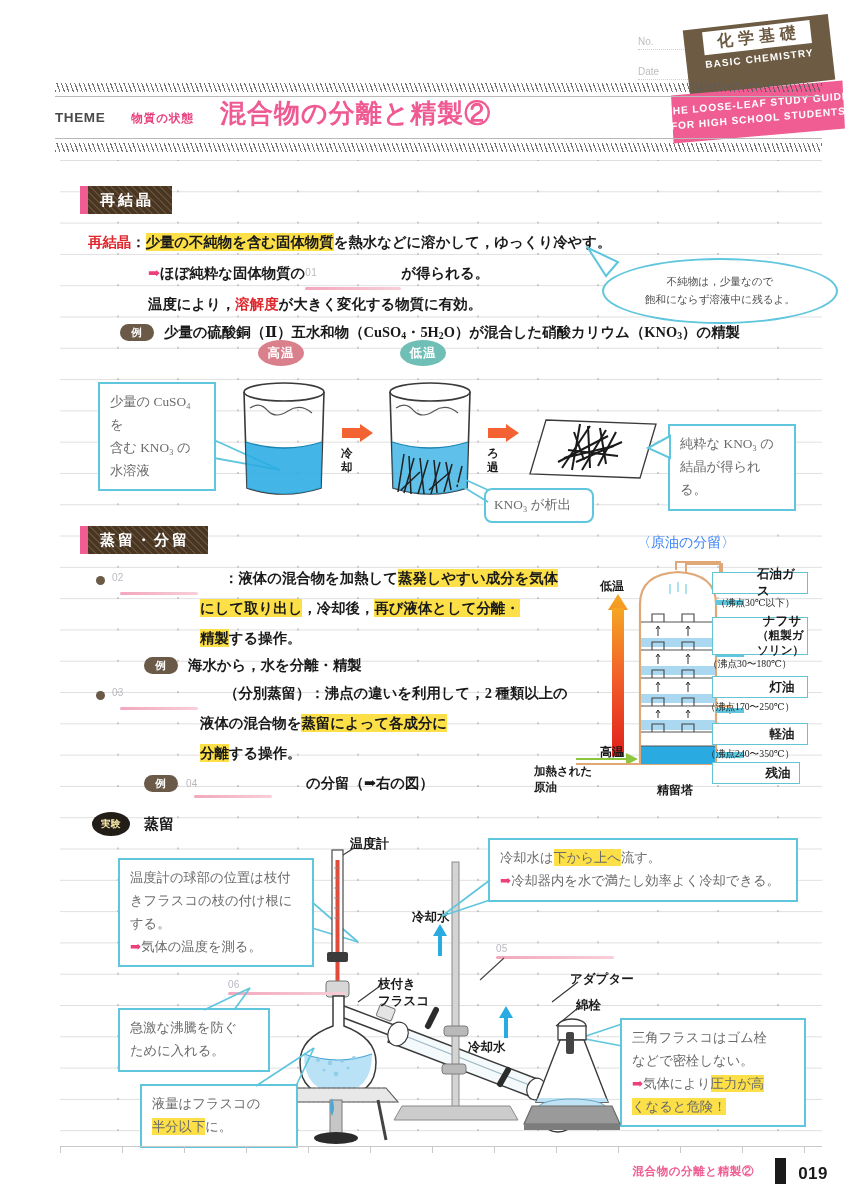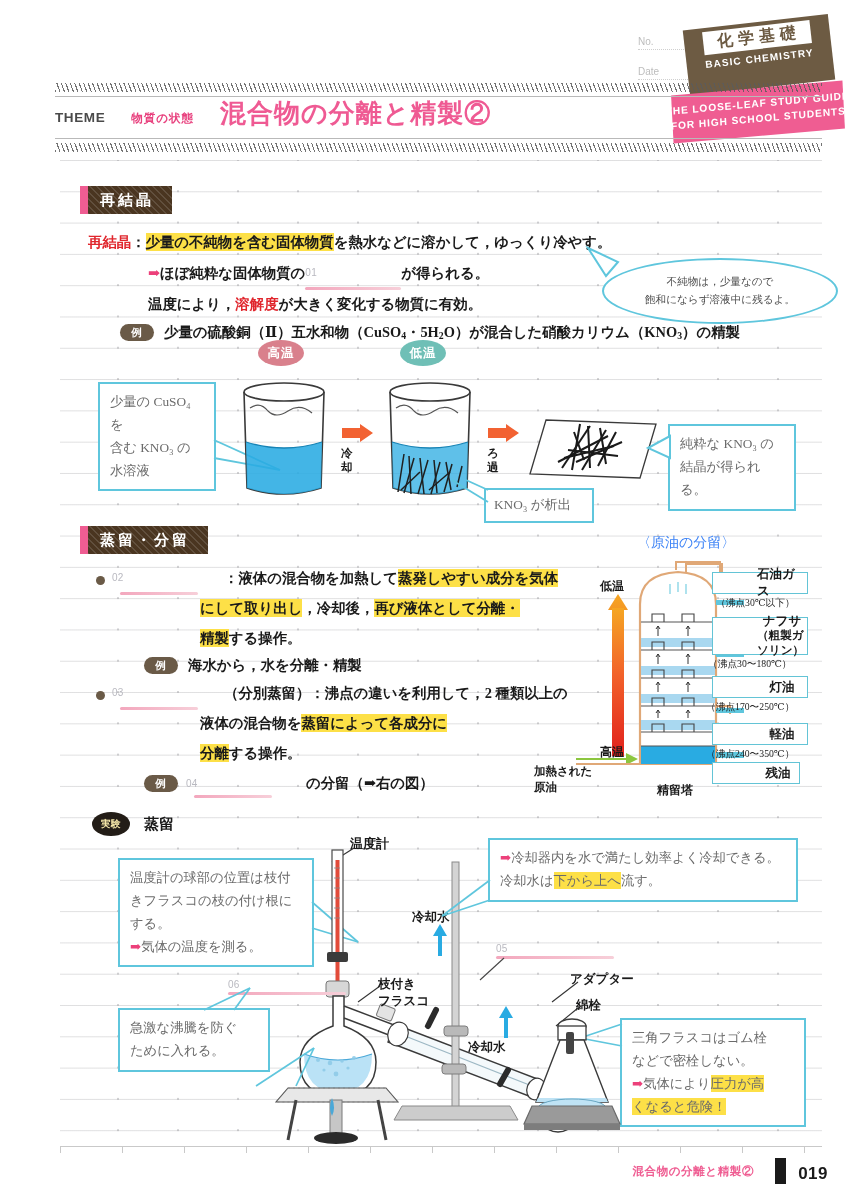--- a/index.html
+++ b/index.html
@@ -305,21 +305,21 @@
   </svg>
 
   <div class="callout" style="left:668px;top:424px;width:128px;">
     <div>純粋な KNO₃ の</div>
     <div>結晶が得られる。</div>
   </div>
   <svg class="tail" style="left:648px;top:436px;width:24px;height:26px;">
     <polygon points="22,0 22,22 0,12" fill="#fff" stroke="#5fc6dd" stroke-width="2"></polygon>
   </svg>
 
-  <div class="callout" style="left:484px;top:488px;width:110px;padding:4px 8px;">
+  <div class="callout" style="left:484px;top:488px;width:110px;padding:4px 8px;border-radius:8px;">
     <div>KNO₃ が析出</div>
   </div>
   <svg class="tail" style="left:452px;top:480px;width:38px;height:26px;">
     <path d="M0,0 L36,22" stroke="#5fc6dd" stroke-width="1.8" fill="none"></path>
     <path d="M14,0 L36,10" stroke="#5fc6dd" stroke-width="1.8" fill="none"></path>
   </svg>
 
   <div class="sechead" style="left:80px;top:526px;">
     <div class="bar"></div>
     <div class="body">
@@ -559,22 +559,22 @@
     <path d="M8,32 L8,10" stroke="#29abe2" stroke-width="4"></path>
       <polygon points="8,0 15,12 1,12" fill="#29abe2"></polygon>
   </svg>
   <div class="tx b" style="left:468px;top:1038px;font-size:12.5px;">冷却水</div>
   <svg style="position:absolute;left:498px;top:1006px;width:16px;height:32px;">
     <path d="M8,32 L8,10" stroke="#29abe2" stroke-width="4"></path>
       <polygon points="8,0 15,12 1,12" fill="#29abe2"></polygon>
   </svg>
 
   <div class="callout" style="left:488px;top:838px;width:310px;">
+    <div><span>冷却水は</span><span class="mark">下から上へ</span><span>流す。</span></div>
     <div><span class="arw">➡</span><span>冷却器内を水で満たし効率よく冷却できる。</span></div>
-    <div><span>冷却水は</span><span class="mark">下から上へ</span><span>流す。</span></div>
   </div>
   <svg class="tail" style="left:440px;top:878px;width:52px;height:40px;">
     <path d="M50,2 L2,38" stroke="#5fc6dd" stroke-width="1.7" fill="none"></path>
     <path d="M50,22 L2,38" stroke="#5fc6dd" stroke-width="1.7" fill="none"></path>
   </svg>
 
   <div style="position:absolute;left:496px;top:940px;">
     <span class="slot" style="width:120px;"><span class="num">05</span><span class="ul" style="width:118px;top:16px;"></span></span>
   </div>
   <svg style="position:absolute;left:478px;top:958px;width:30px;height:26px;">
@@ -603,20 +603,24 @@
   </div>
   <div class="callout" style="left:118px;top:1008px;width:152px;">
     <div>急激な沸騰を防ぐ</div>
     <div>ために入れる。</div>
   </div>
   <svg class="tail" style="left:204px;top:986px;width:56px;height:26px;">
     <path d="M0,24 L46,2" stroke="#5fc6dd" stroke-width="1.7" fill="none"></path>
     <path d="M30,24 L46,2" stroke="#5fc6dd" stroke-width="1.7" fill="none"></path>
   </svg>
 
+  <div class="callout" style="left:140px;top:1084px;width:158px;">
+    <div>液量はフラスコの</div>
+    <div><span class="mark">半分以下</span><span>に。</span></div>
+  </div>
   <svg class="tail" style="left:256px;top:1048px;width:64px;height:42px;">
     <path d="M0,38 L58,0" stroke="#5fc6dd" stroke-width="1.7" fill="none"></path>
     <path d="M40,38 L58,0" stroke="#5fc6dd" stroke-width="1.7" fill="none"></path>
   </svg>
 
   <div class="callout" style="left:620px;top:1018px;width:186px;">
     <div>三角フラスコはゴム栓</div>
     <div>などで密栓しない。</div>
     <div><span class="arw">➡</span><span>気体により</span><span class="mark">圧力が高</span></div>
     <div><span class="mark">くなると危険！</span></div>

